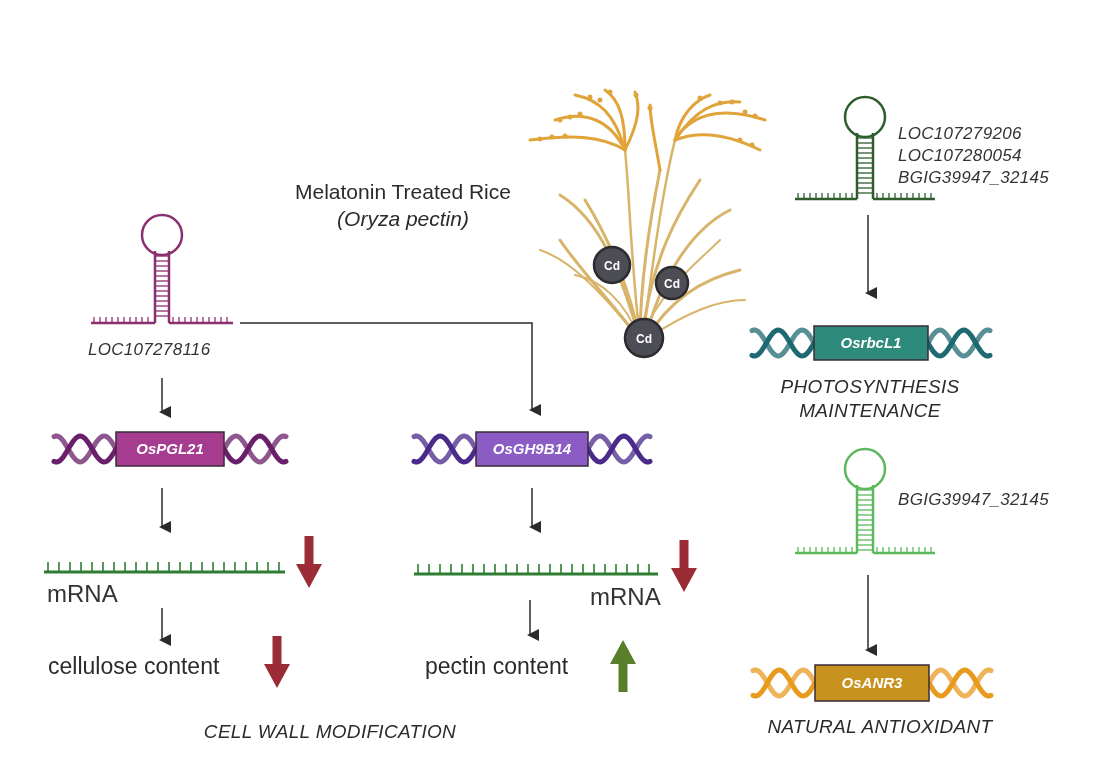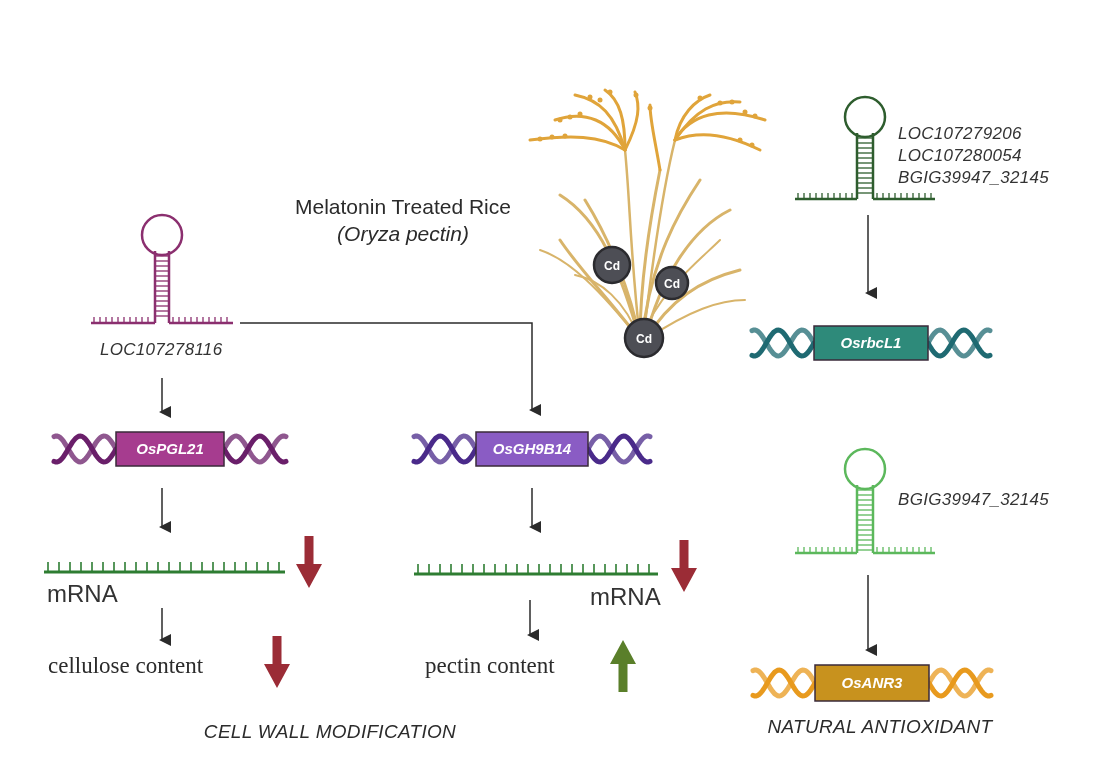--- a/index.html
+++ b/index.html
@@ -2,21 +2,21 @@
 <html><head>
 <meta charset="utf-8">
 <style>
   html, body { margin: 0; padding: 0; background: #ffffff; }
   body { width: 1107px; height: 771px; position: relative; overflow: hidden; font-family: "Liberation Sans", "DejaVu Sans", sans-serif; color: #2b2b2b; }
   #stage { position: absolute; left: 0; top: 0; width: 1107px; height: 771px; }
   .txt { position: absolute; white-space: nowrap; }
   .it { font-style: italic; }
   .locus { font-size: 17px; font-style: italic; color: #333; letter-spacing: 0.3px; }
   .locus-stack { line-height: 22px; }
-  .content { font-size: 23px; color: #2b2b2b; font-family: Liberation Serif, serif; }
+  .content { font-size: 23px; color: #2b2b2b; }
   .mrna-label { font-size: 24px; color: #333; }
   .caption { font-size: 19px; font-style: italic; color: #2b2b2b; text-align: center; line-height: 24px; letter-spacing: 0.3px; }
   .title { font-size: 21px; color: #2b2b2b; text-align: center; line-height: 27px; }
   .gene-label { font-style: italic; font-weight: bold; font-size: 15px; fill: #ffffff; font-family: "Liberation Sans", "DejaVu Sans", sans-serif; }
   .cd-label { font-size: 12px; font-weight: bold; fill: #ffffff; font-family: "Liberation Sans", "DejaVu Sans", sans-serif; }
 </style>
 </head>
 <body>
 
 <div id="stage">
@@ -313,42 +313,44 @@
     <g id="gene-osanr3">
         <path d="M815.0,683.0L813.5,685.6L811.9,688.2L810.4,690.5L808.8,692.5L807.3,694.1L805.7,695.2L804.1,695.9L802.6,696.0L801.0,695.5L799.5,694.6L798.0,693.1L796.4,691.3L794.9,689.1L793.3,686.6L791.8,684.0L790.2,681.4L788.6,678.8L787.1,676.4L785.5,674.3L784.0,672.5L782.5,671.2L780.9,670.3L779.4,670.0L777.8,670.2L776.3,671.0L774.7,672.2L773.1,674.0L771.6,676.0L770.0,678.4L768.5,681.0L767.0,683.6L765.4,686.2L763.9,688.7L762.3,691.0L760.8,692.9L759.2,694.4L757.6,695.4L756.1,695.9L754.5,695.9L753.0,695.4" fill="none" stroke="#e89a1e" stroke-width="5" stroke-linecap="round" opacity="1"></path>
         <path d="M929.0,683.0L930.5,685.6L932.1,688.2L933.6,690.5L935.2,692.5L936.8,694.1L938.3,695.2L939.9,695.9L941.4,696.0L943.0,695.5L944.5,694.6L946.0,693.1L947.6,691.3L949.1,689.1L950.7,686.6L952.3,684.0L953.8,681.4L955.4,678.8L956.9,676.4L958.5,674.3L960.0,672.5L961.5,671.2L963.1,670.3L964.6,670.0L966.2,670.2L967.8,671.0L969.3,672.2L970.9,674.0L972.4,676.0L974.0,678.4L975.5,681.0L977.0,683.6L978.6,686.2L980.1,688.7L981.7,691.0L983.3,692.9L984.8,694.4L986.4,695.4L987.9,695.9L989.5,695.9L991.0,695.4" fill="none" stroke="#e89a1e" stroke-width="5" stroke-linecap="round" opacity="1"></path>
         <path d="M815.0,683.0L813.5,680.4L811.9,677.8L810.4,675.5L808.8,673.5L807.3,671.9L805.7,670.8L804.1,670.1L802.6,670.0L801.0,670.5L799.5,671.4L798.0,672.9L796.4,674.7L794.9,676.9L793.3,679.4L791.8,682.0L790.2,684.6L788.6,687.2L787.1,689.6L785.5,691.7L784.0,693.5L782.5,694.8L780.9,695.7L779.4,696.0L777.8,695.8L776.3,695.0L774.7,693.8L773.1,692.0L771.6,690.0L770.0,687.6L768.5,685.0L767.0,682.4L765.4,679.8L763.9,677.3L762.3,675.0L760.8,673.1L759.2,671.6L757.6,670.6L756.1,670.1L754.5,670.1L753.0,670.6" fill="none" stroke="#e89a1e" stroke-width="5" stroke-linecap="round" opacity="0.75"></path>
         <path d="M929.0,683.0L930.5,680.4L932.1,677.8L933.6,675.5L935.2,673.5L936.8,671.9L938.3,670.8L939.9,670.1L941.4,670.0L943.0,670.5L944.5,671.4L946.0,672.9L947.6,674.7L949.1,676.9L950.7,679.4L952.3,682.0L953.8,684.6L955.4,687.2L956.9,689.6L958.5,691.7L960.0,693.5L961.5,694.8L963.1,695.7L964.6,696.0L966.2,695.8L967.8,695.0L969.3,693.8L970.9,692.0L972.4,690.0L974.0,687.6L975.5,685.0L977.0,682.4L978.6,679.8L980.1,677.3L981.7,675.0L983.3,673.1L984.8,671.6L986.4,670.6L987.9,670.1L989.5,670.1L991.0,670.6" fill="none" stroke="#e89a1e" stroke-width="5" stroke-linecap="round" opacity="0.75"></path>
         <rect x="815" y="665" width="114" height="36" fill="#c8921e" stroke="#3a2a3a" stroke-width="1.5"></rect>
         <text x="872" y="688" text-anchor="middle" class="gene-label">OsANR3</text>
       </g>
   </svg>
 
-  <div class="txt title" style="left:258px; top:193px; width:290px;">
+  <div class="txt title" style="left:258px; top:178px; width:290px;">
     <div>Melatonin Treated Rice</div>
     <div class="it">(Oryza pectin)</div>
   </div>
 
-  <div class="txt locus" style="left:100px; top:340px;">LOC107278116</div>
+  <div class="txt locus" style="left:88px; top:340px;">LOC107278116</div>
 
   <div class="txt mrna-label" style="left:47px; top:580px;">mRNA</div>
   <div class="txt mrna-label" style="left:590px; top:583px;">mRNA</div>
 
   <div class="txt content" style="left:48px; top:653px;">cellulose content</div>
   <div class="txt content" style="left:425px; top:653px;">pectin content</div>
 
   <div class="txt caption" style="left:160px; top:720px; width:340px;">CELL WALL MODIFICATION</div>
 
   <div class="txt locus locus-stack" style="left:898px; top:123px;">
     <div>LOC107279206</div>
     <div>LOC107280054</div>
     <div>BGIG39947_32145</div>
   </div>
 
   <div class="txt caption" style="left:745px; top:375px; width:250px;">
+    <div>PHOTOSYNTHESIS</div>
+    <div>MAINTENANCE</div>
   </div>
 
   <div class="txt locus" style="left:898px; top:490px;">BGIG39947_32145</div>
 
   <div class="txt caption" style="left:735px; top:715px; width:290px;">
     <div>NATURAL ANTIOXIDANT</div>
   </div>
 </div>
 
 </body></html>

